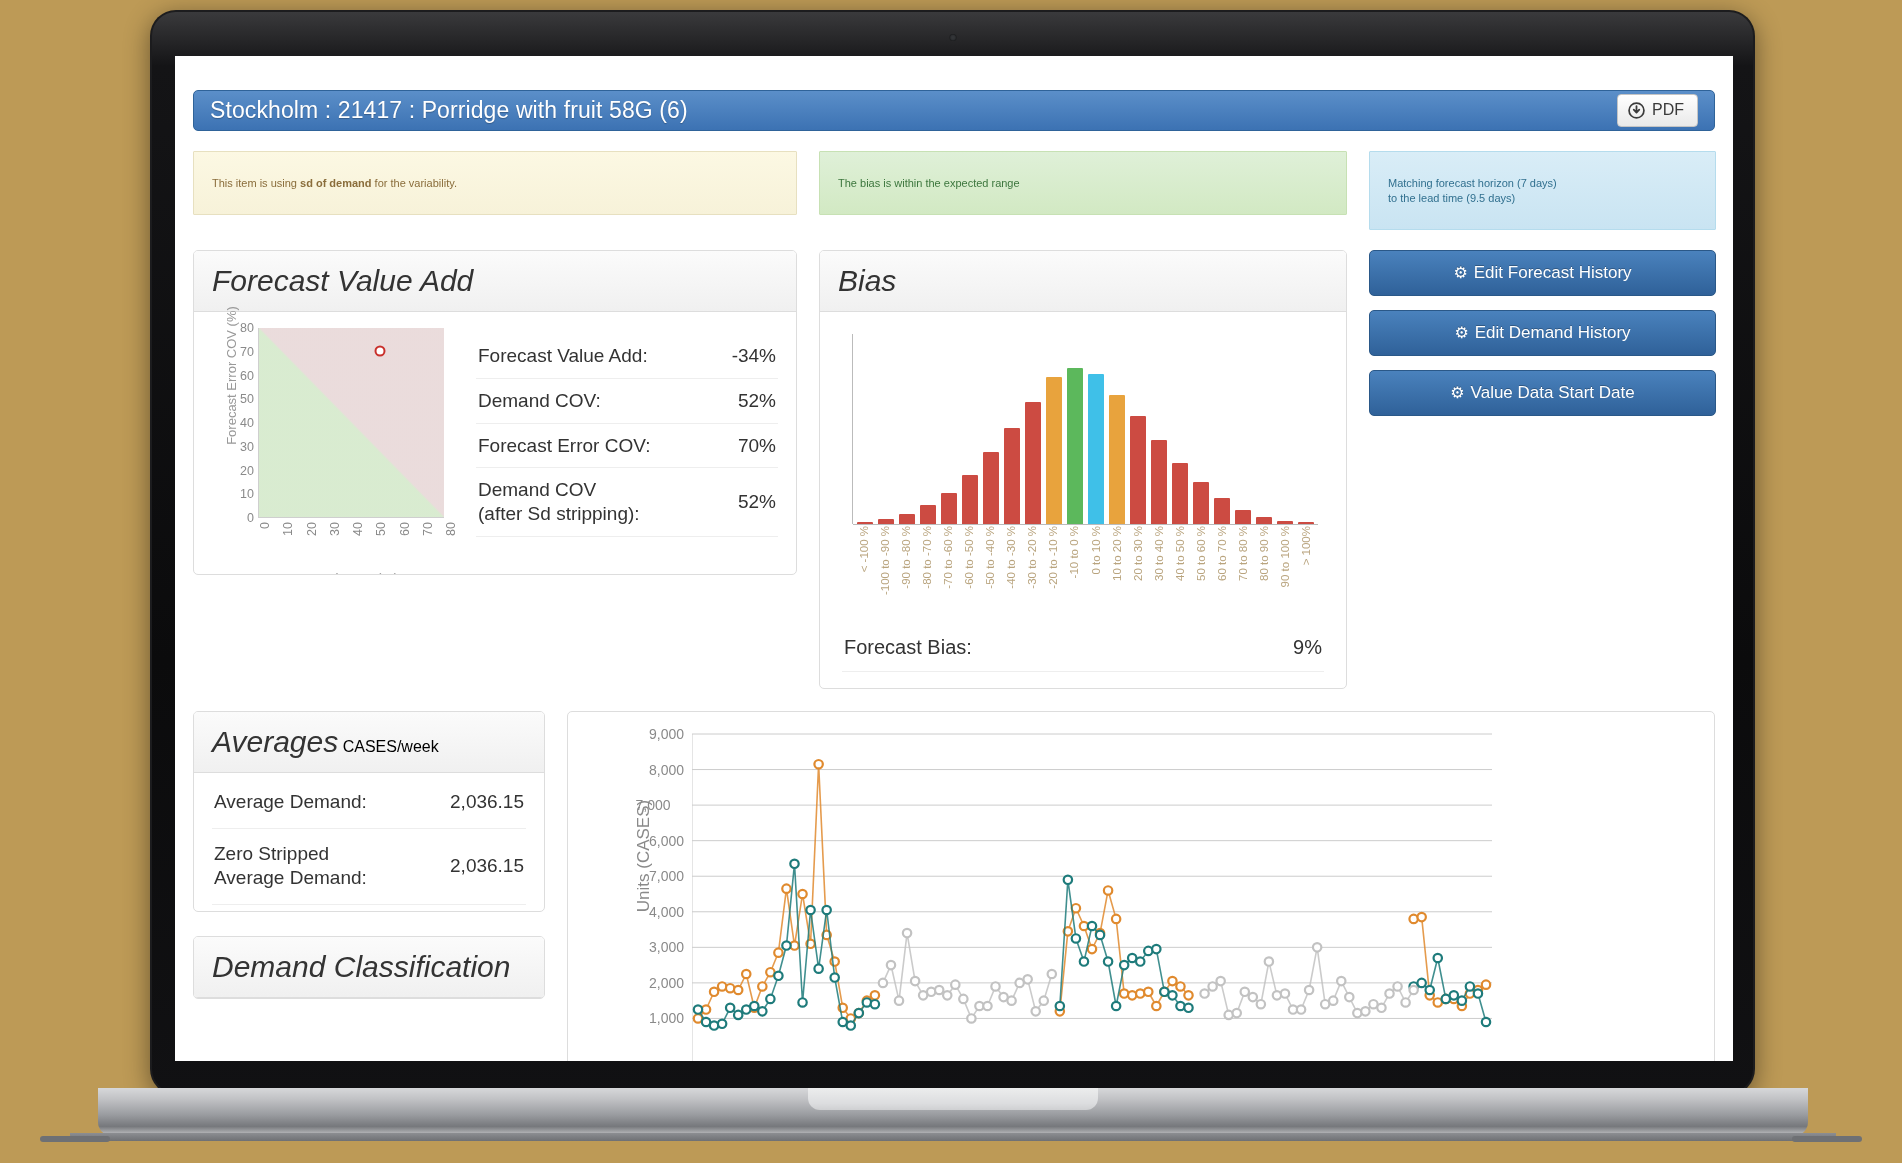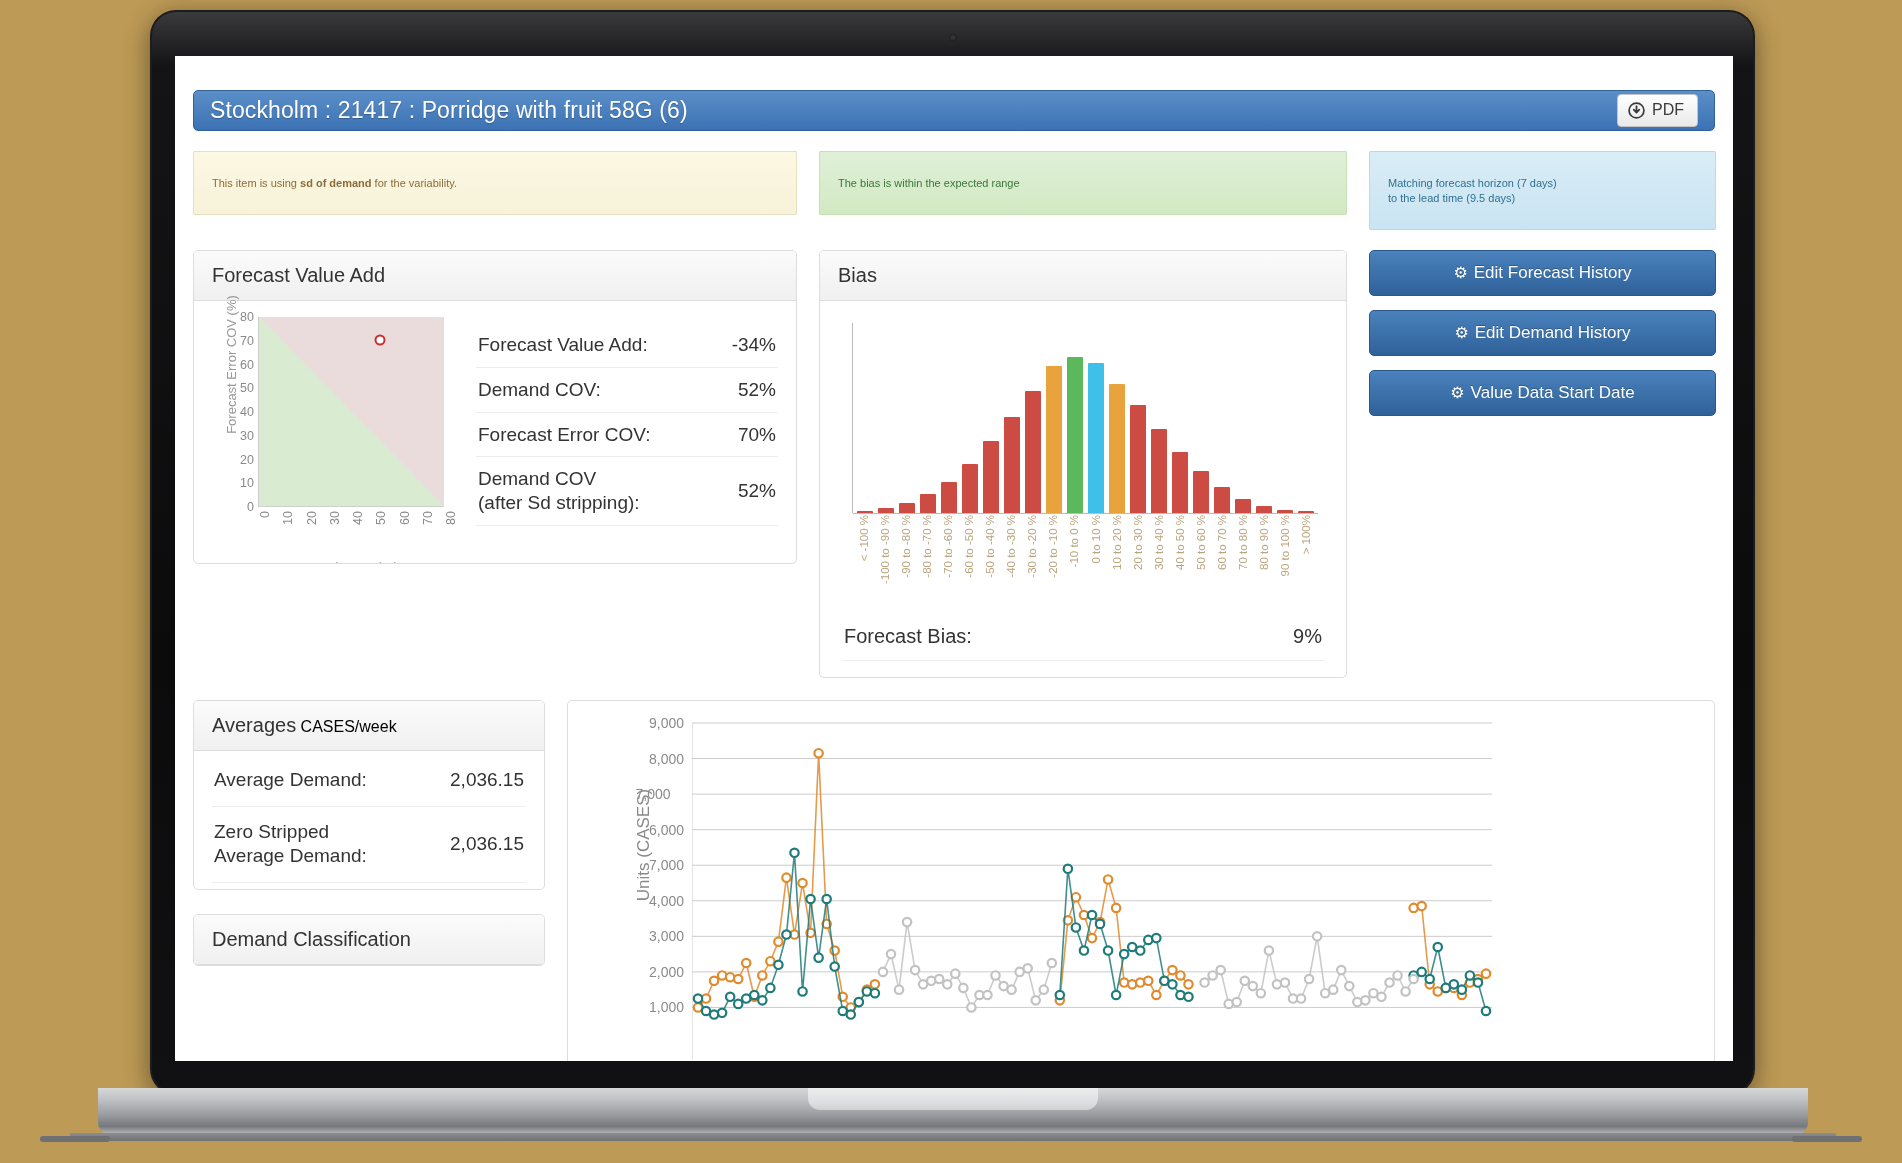--- a/index.html
+++ b/index.html
@@ -135,21 +135,21 @@
     border-radius: 5px;
     background: #fff;
     overflow: hidden;
   }
   .panel-heading {
     background: linear-gradient(180deg,#fbfbfb 0%,#f0f0f0 100%);
     border-bottom: 1px solid #dddddd;
     padding: 13px 18px;
   }
   .panel-title {
-    font-size: 20px; color: #333; font-weight: normal;
+    font-size: 30px; color: #333; font-weight: normal; font-style: italic;
   }
   .panel-body { padding: 16px 18px; }
 
   
   .fva-wrap { display: flex; gap: 16px; }
   .fva-chart { width: 248px; flex: none; }
   .fva-stats { flex: 1; padding-top: 6px; }
   .stat-row {
     display: flex; justify-content: space-between; align-items: baseline;
     font-size: 19px; color: #333;

